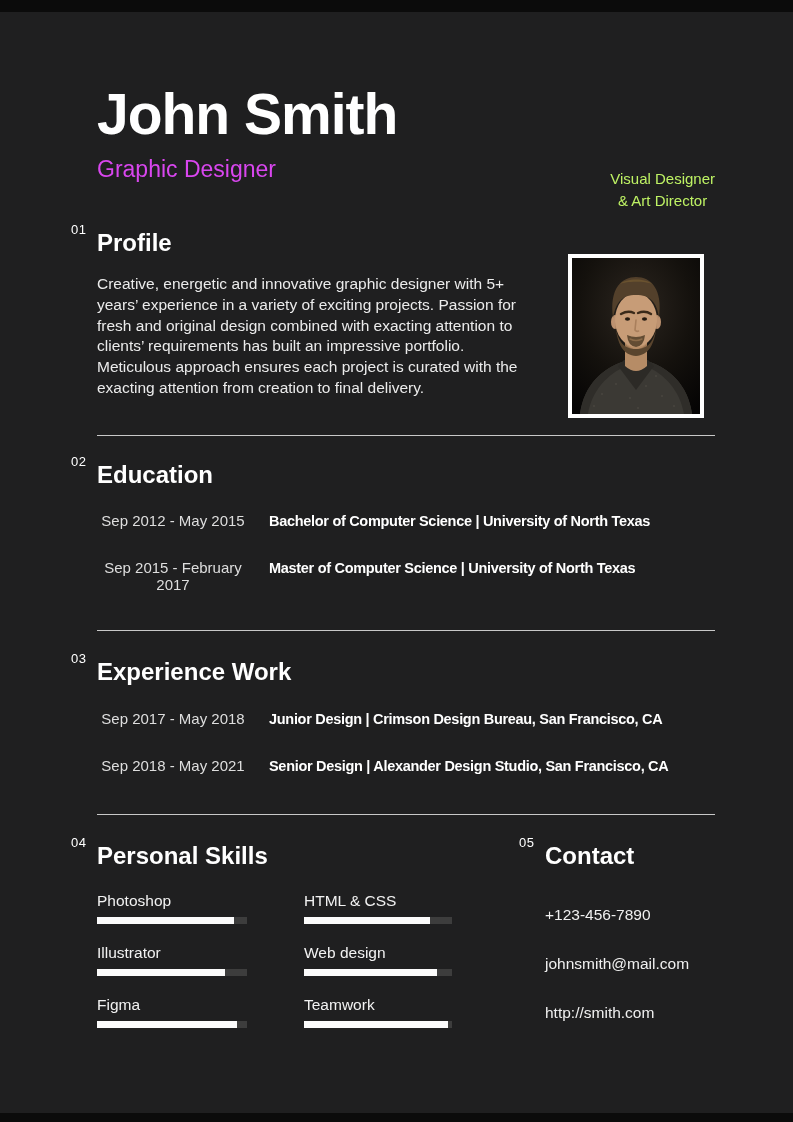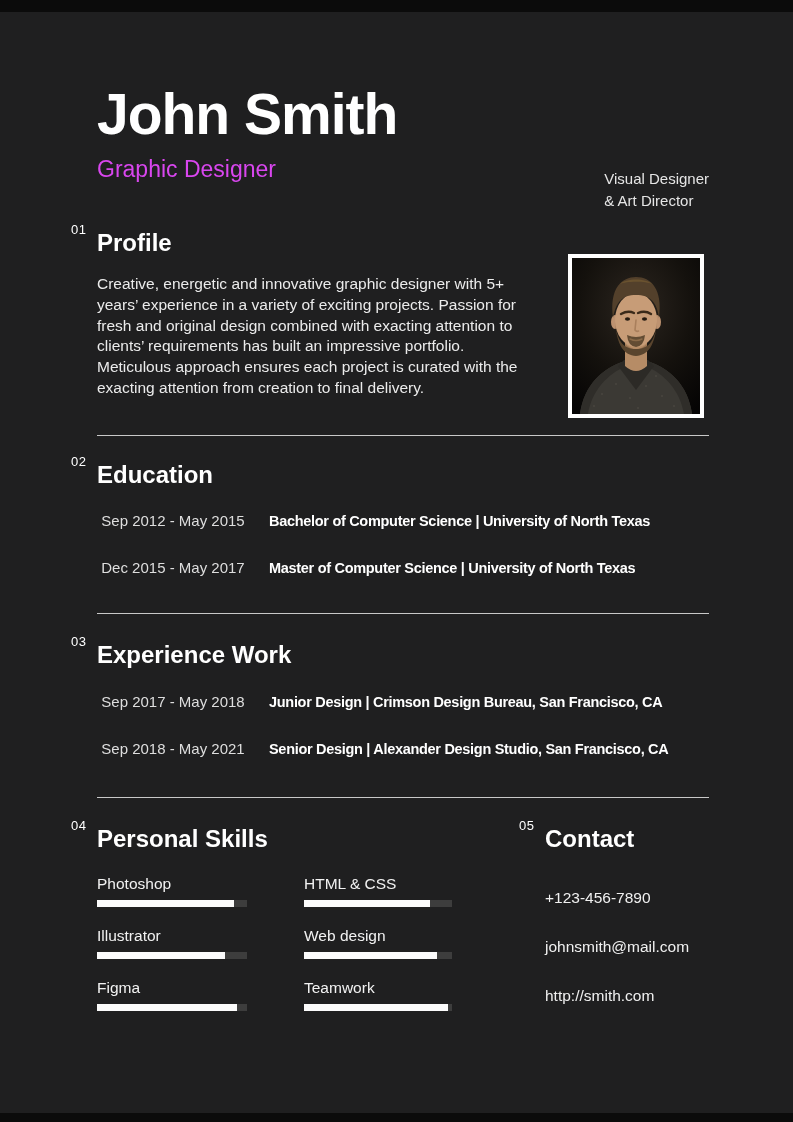--- a/index.html
+++ b/index.html
@@ -8,33 +8,33 @@
     background: #1f1f20;
     font-family: "Liberation Sans", sans-serif;
     color: #ebebeb;
     position: relative;
     overflow: hidden;
   }
   .edge-bar { position: absolute; left: 0; right: 0; background: #0b0b0b; }
   .edge-bar.top { top: 0; height: 12px; }
   .edge-bar.bottom { bottom: 0; height: 9px; }
 
-  .content { position: absolute; left: 97px; right: 84px; top: 0; }
+  .content { position: absolute; left: 97px; right: 78px; top: 0; }
 
   
   h1.name {
     margin: 86px 0 0 0;
     font-size: 57px; line-height: 1;
     font-weight: bold; color: #ffffff;
     letter-spacing: -1px;
   }
   .role { margin-top: 13px; font-size: 23px; color: #d946ef; }
   .tagline {
     position: absolute; top: 168px; right: 0;
-    text-align: left; font-size: 15px; line-height: 21.5px; color: #e5e5e5;
+    text-align: center; font-size: 15px; line-height: 21.5px; color: #bef264;
   }
 
   
   .sec-heading {
     position: relative; margin: 0;
     font-size: 24px; font-weight: bold; color: #ffffff;
     letter-spacing: 0;
   }
   .sec-num {
     position: absolute; left: -26px; top: -7px;
@@ -120,21 +120,21 @@
   <section class="section-education">
     <h2 class="sec-heading">
       <span class="sec-num">02</span>
       <span>Education</span>
     </h2>
     <div class="row">
       <span class="date">Sep 2012 - May 2015</span>
       <span class="desc">Bachelor of Computer Science | University of North Texas</span>
     </div>
     <div class="row">
-      <span class="date">Dec 2015 - May 2017</span>
+      <span class="date">Sep 2015 - February 2017</span>
       <span class="desc">Master of Computer Science | University of North Texas</span>
     </div>
   </section>
 
   <hr class="divider d2">
 
   <section class="section-experience">
     <h2 class="sec-heading">
       <span class="sec-num">03</span>
       <span>Experience Work</span>

